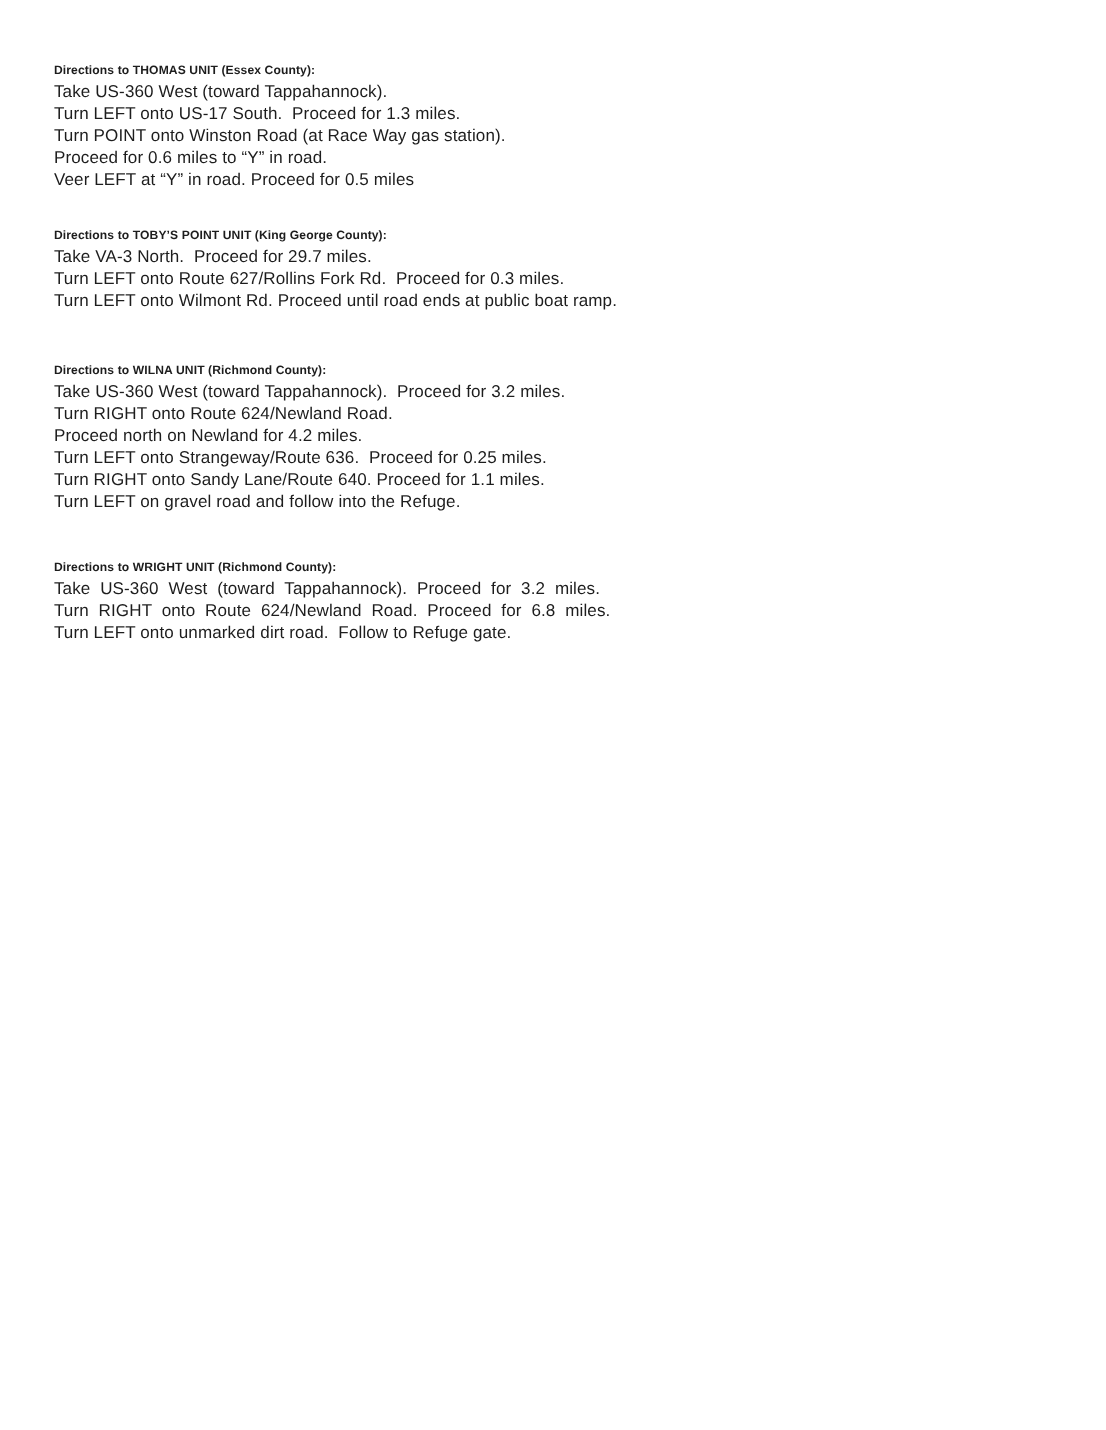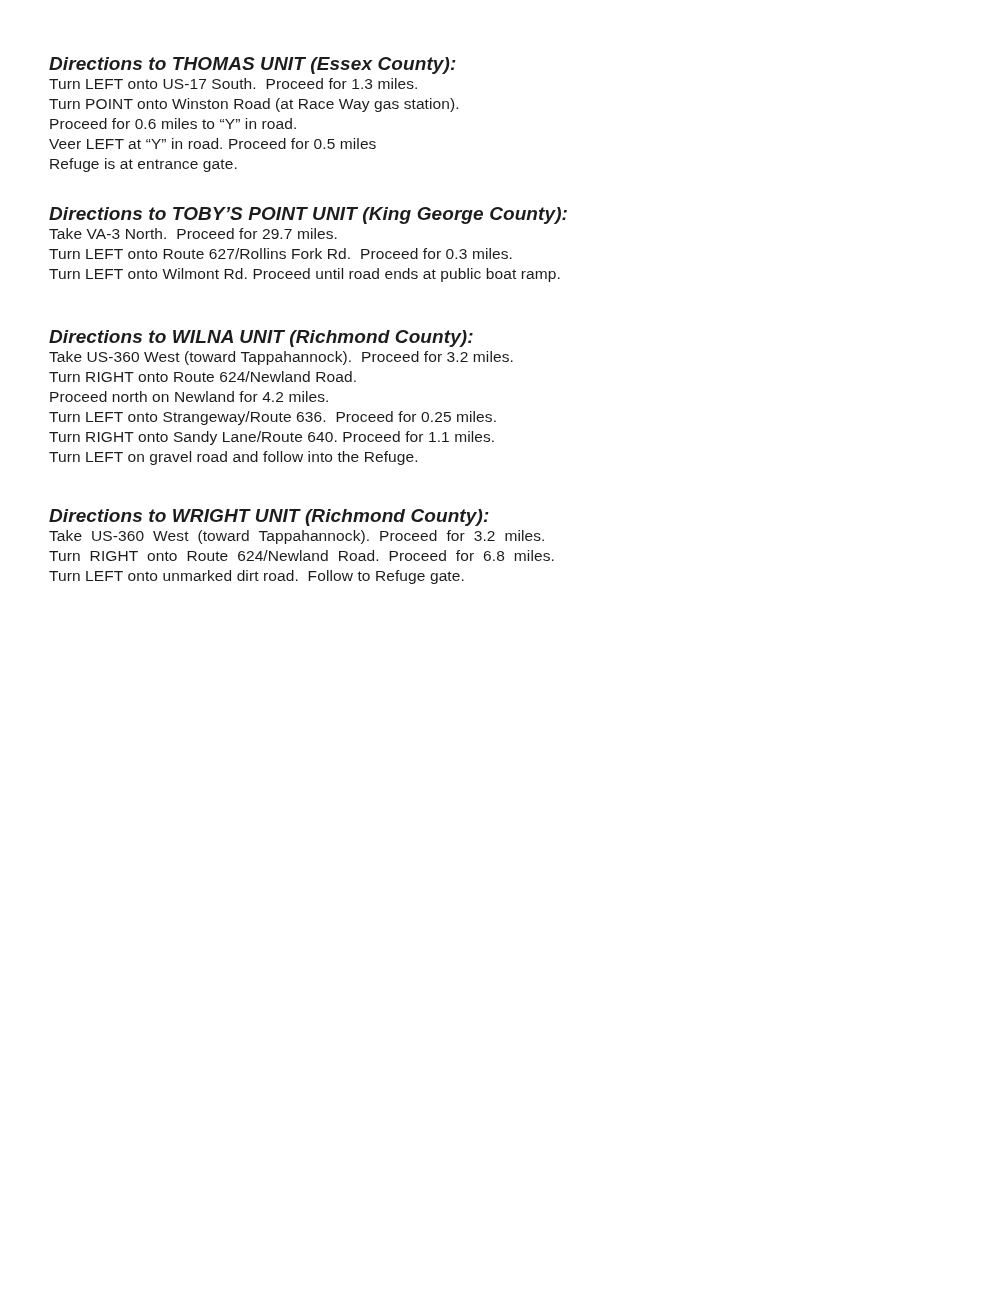--- a/index.html
+++ b/index.html
@@ -22,50 +22,49 @@
     color: #1d1d1d;
   }
   .dir-section {
     margin: 0;
   }
   .sec-1 { margin-bottom: 30px; }
   .sec-2 { margin-bottom: 43px; }
   .sec-3 { margin-bottom: 39px; }
   .dir-heading {
     margin: 0;
-    font-size: 19px;
+    font-size: 11px;
     font-weight: bold;
     line-height: 20px;
     white-space: pre-wrap;
     letter-spacing: 0.1px;
-    font-style: italic;
   }
   .dir-line {
     margin: 0;
     font-size: 15.5px;
     font-weight: normal;
     line-height: 20px;
     white-space: pre-wrap;
     letter-spacing: 0.1px;
   }
   
   .wide { word-spacing: 4.5px; }
 </style>
 </head>
 <body>
 
 <div class="page">
 
   <section class="dir-section sec-1">
     <h2 class="dir-heading">Directions to THOMAS UNIT (Essex County):</h2>
+    <p class="dir-line">Take US-360 West (toward Tappahannock).</p>
     <p class="dir-line">Turn LEFT onto US-17 South.  Proceed for 1.3 miles.</p>
     <p class="dir-line">Turn POINT onto Winston Road (at Race Way gas station).</p>
     <p class="dir-line">Proceed for 0.6 miles to “Y” in road.</p>
     <p class="dir-line">Veer LEFT at “Y” in road. Proceed for 0.5 miles</p>
-    <p class="dir-line">Refuge is at entrance gate.</p>
   </section>
 
   <section class="dir-section sec-2">
     <h2 class="dir-heading">Directions to TOBY’S POINT UNIT (King George County):</h2>
     <p class="dir-line">Take VA-3 North.  Proceed for 29.7 miles.</p>
     <p class="dir-line">Turn LEFT onto Route 627/Rollins Fork Rd.  Proceed for 0.3 miles.</p>
     <p class="dir-line">Turn LEFT onto Wilmont Rd. Proceed until road ends at public boat ramp.</p>
   </section>
 
   <section class="dir-section sec-3">

